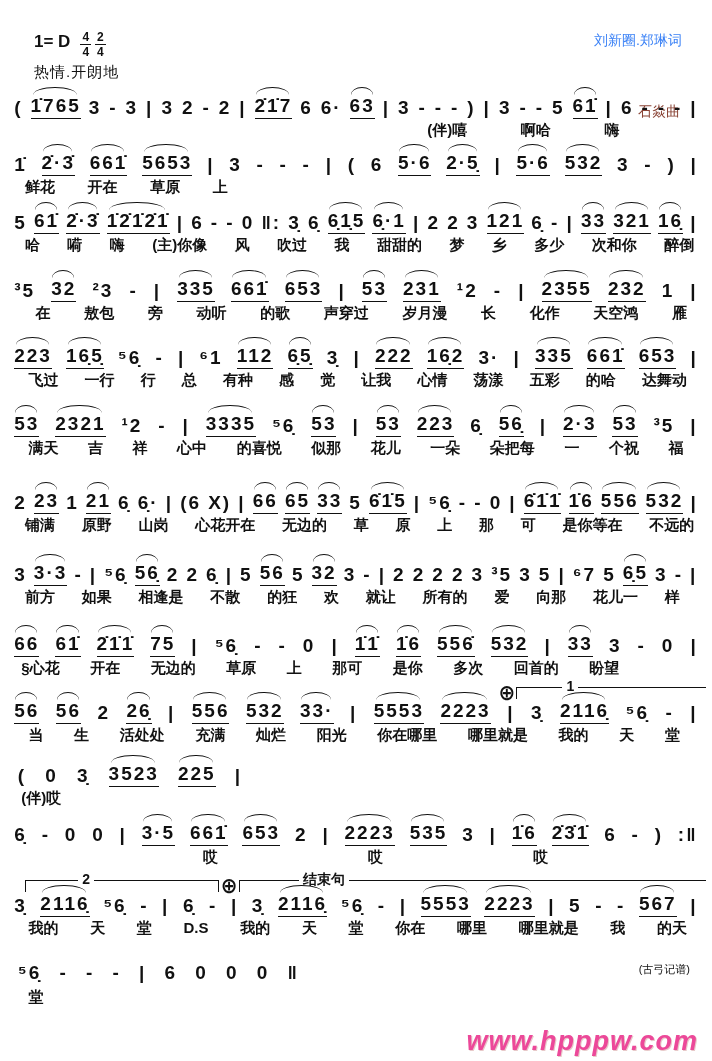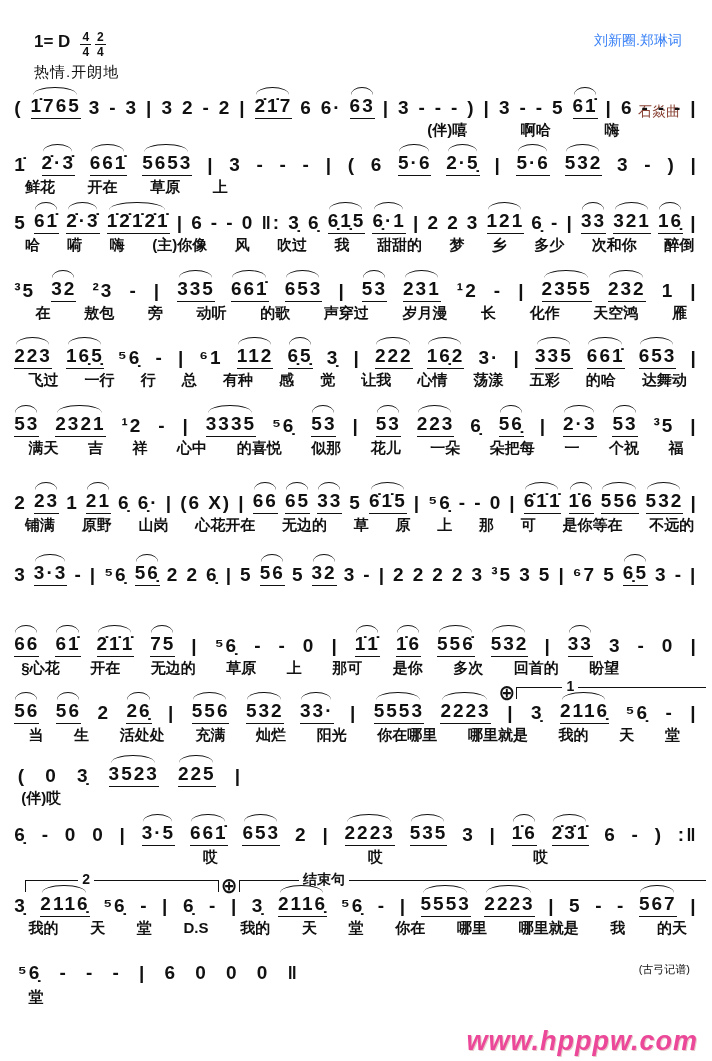--- a/index.html
+++ b/index.html
@@ -355,20 +355,34 @@
           <span class="tok">3</span>
           <span class="tok">5</span>
           <span class="tok">|</span>
           <span class="tok">⁶7</span>
           <span class="tok">5</span>
           <span class="tok beam">6̣5</span>
           <span class="tok">3</span>
           <span class="tok">-</span>
           <span class="tok">|</span>
         </div>
+        <div class="lyr" style="left: 3.5%; right: 4.5%;">
+          <span>前方</span>
+          <span>如果</span>
+          <span>相逢是</span>
+          <span>不散</span>
+          <span>的狂</span>
+          <span>欢</span>
+          <span>就让</span>
+          <span>所有的</span>
+          <span>爱</span>
+          <span>向那</span>
+          <span>花儿一</span>
+          <span>样</span>
+        </div>
       </div>
       <div class="line" style="top: 617px;">
         <div class="music" style="left: 2%; right: 2%;">
           <span class="tok beam">66</span>
           <span class="tok beam">61̇</span>
           <span class="tok beam">2̇1̇1̇</span>
           <span class="tok beam">75</span>
           <span class="tok">|</span>
           <span class="tok">⁵6̣</span>
           <span class="tok">-</span>

